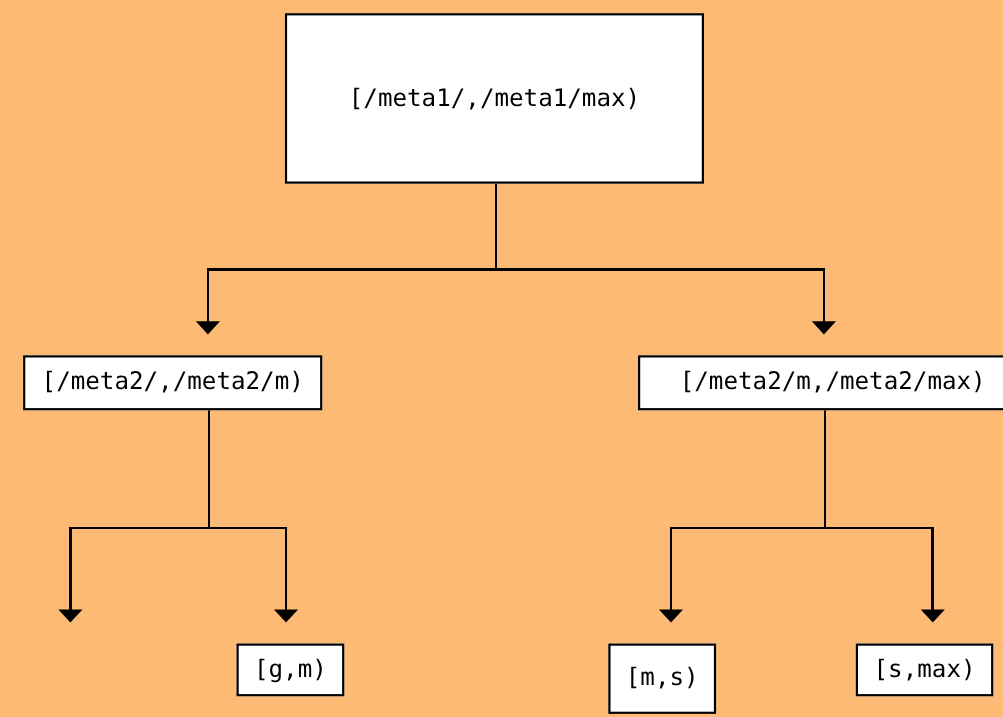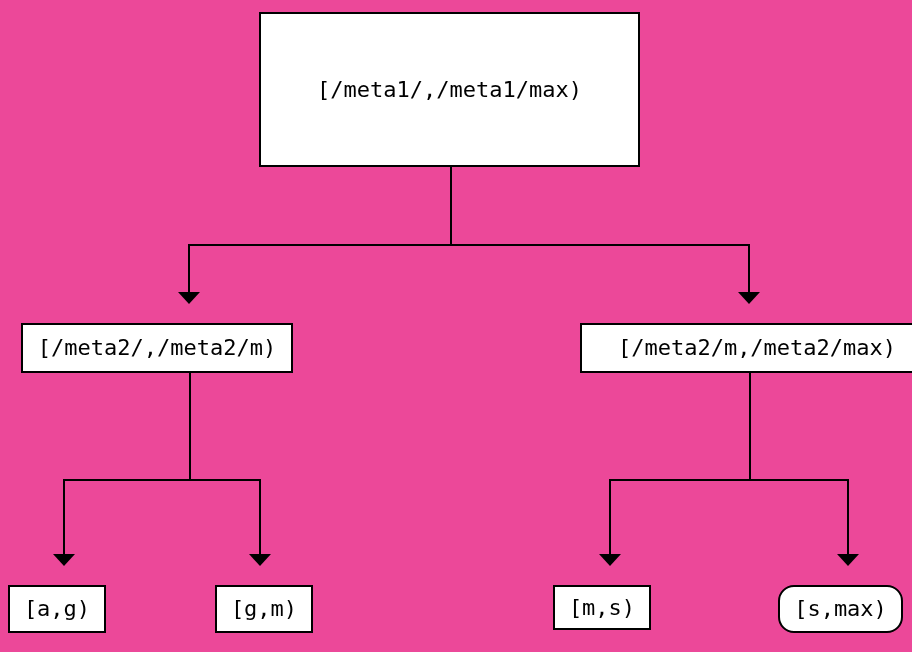--- a/index.html
+++ b/index.html
@@ -4,21 +4,21 @@
 <style>
   html, body {
     margin: 0;
     padding: 0;
     background: #ffffff;
   }
   #diagram-root {
     position: relative;
     width: 912px;
     height: 652px;
-    background: #ec4899;
+    background: #fdba74;
     overflow: hidden;
     font-family: "DejaVu Sans Mono", "Liberation Mono", monospace;
   }
   #diagram-svg {
     position: absolute;
     top: 0;
     left: 0;
     width: 912px;
     height: 652px;
   }
@@ -77,29 +77,26 @@
   </div>
 
   <div class="node-box" style="left:21px; top:323px; width:272px; height:50px;">
     <span class="node-label">[/meta2/,/meta2/m)</span>
   </div>
 
   <div class="node-box" style="left:580px; top:323px; width:354px; height:50px;text-align:center;">
     <span class="node-label">[/meta2/m,/meta2/max)</span>
   </div>
 
-  <div class="node-box" style="left:8px; top:585px; width:98px; height:48px;">
-    <span class="node-label">[a,g)</span>
-  </div>
 
   <div class="node-box" style="left:203px; top:585px; width:98px; height:48px;margin-left:12px;">
     <span class="node-label">[g,m)</span>
   </div>
 
-  <div class="node-box" style="left:553px; top:585px; width:98px; height:45px;">
+  <div class="node-box" style="left:553px; top:585px; width:98px; height:64px;">
     <span class="node-label">[m,s)</span>
   </div>
 
-  <div class="node-box" style="left:778px; top:585px; width:125px; height:48px;border-radius:16px;">
+  <div class="node-box" style="left:778px; top:585px; width:125px; height:48px;">
     <span class="node-label">[s,max)</span>
   </div>
 
 </div>
 
 </body></html>

